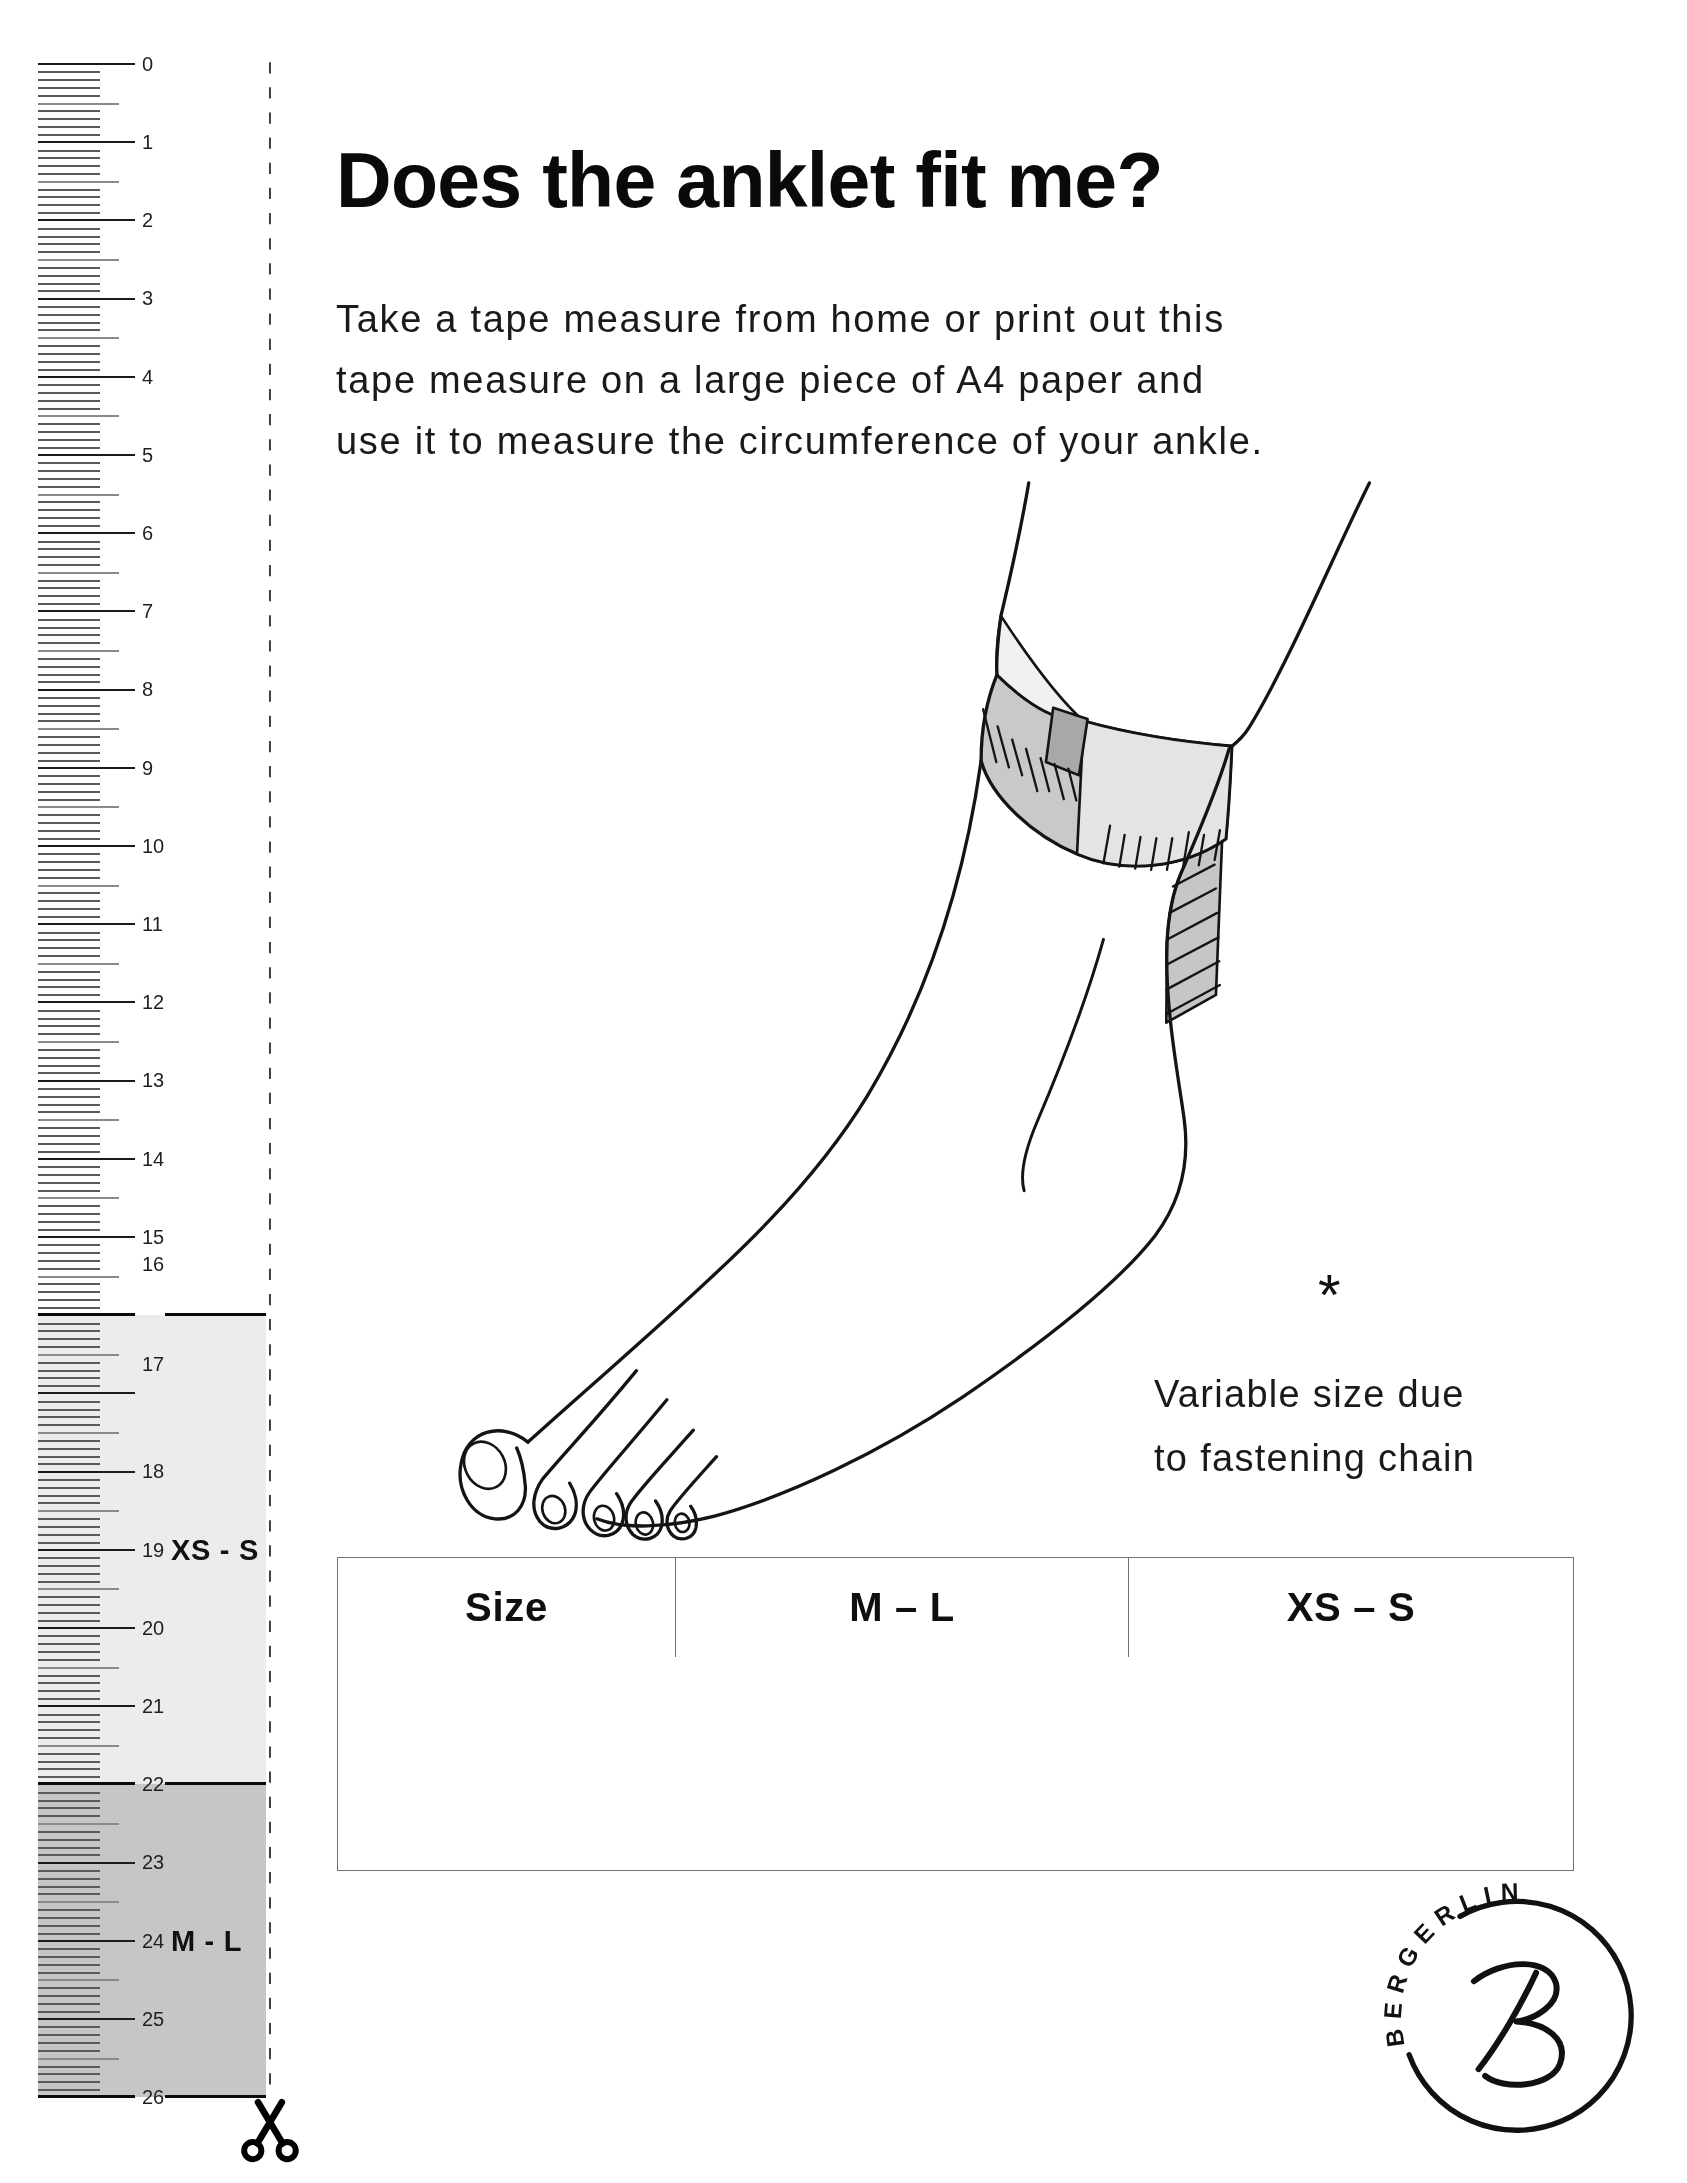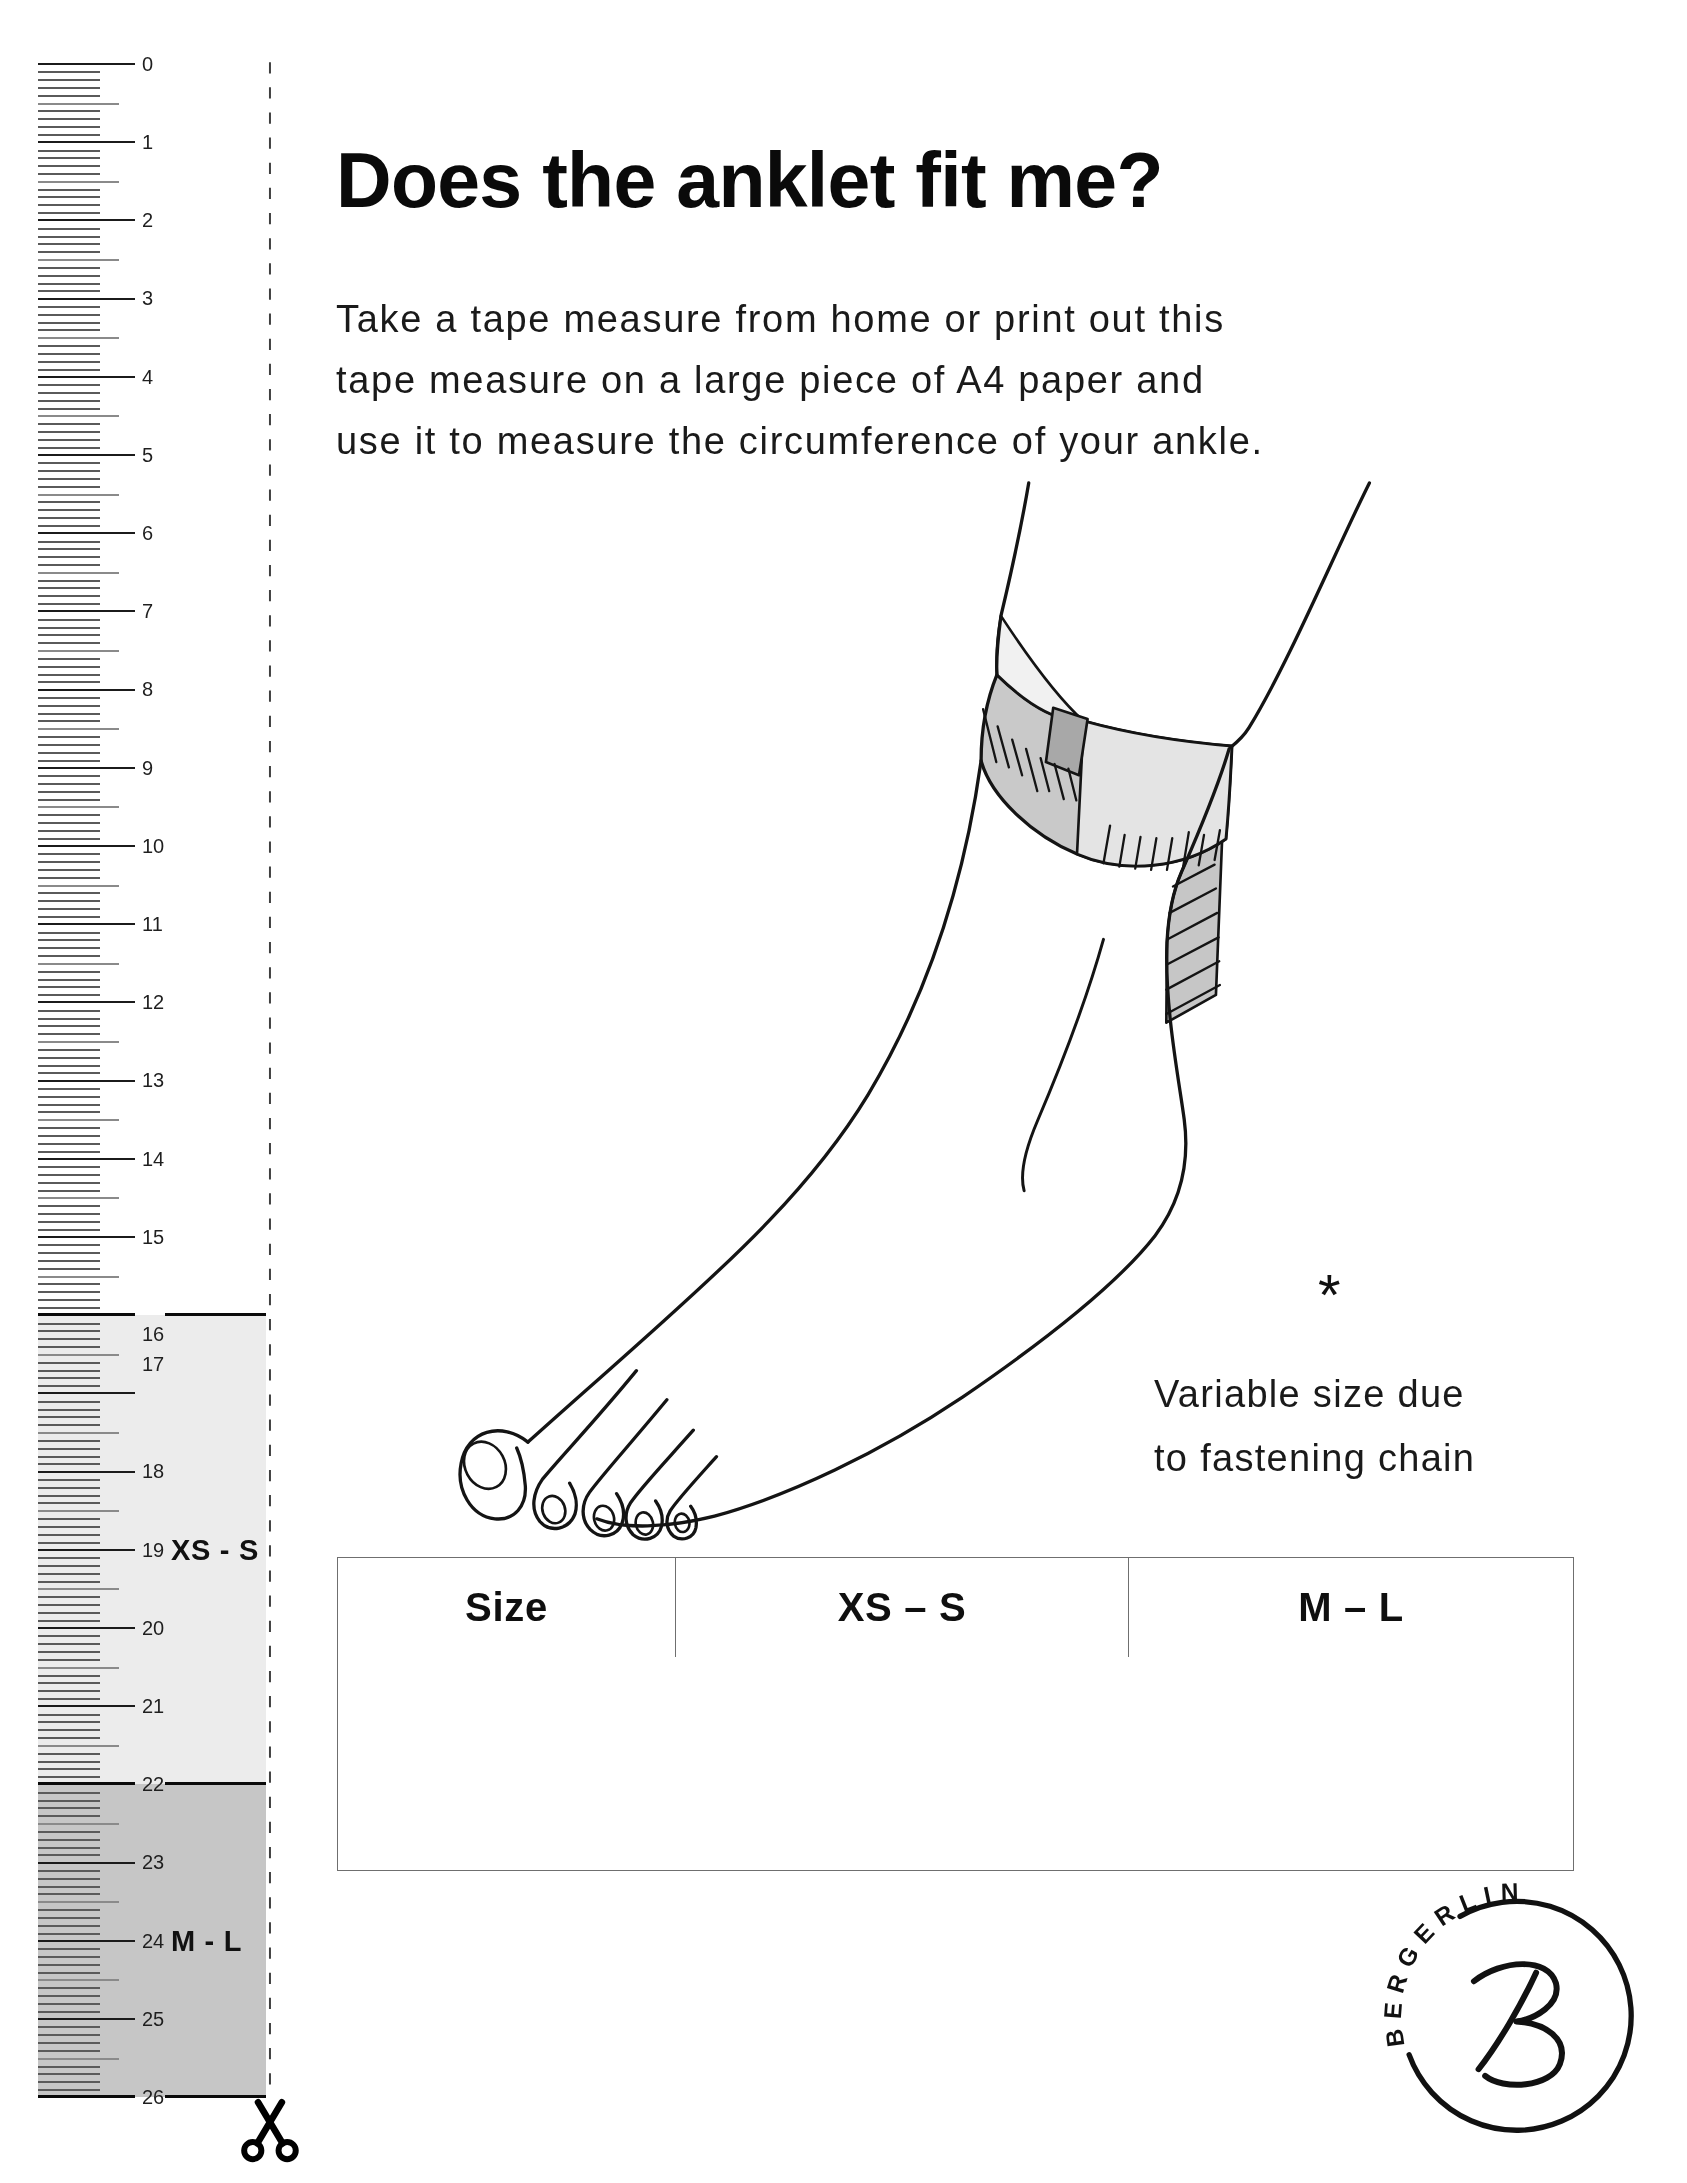--- a/index.html
+++ b/index.html
@@ -220,21 +220,21 @@
     <div class="tick mm" style="top: 1252px; left: 38px; width: 62px;"></div>
     <div class="tick mm" style="top: 1260px; left: 38px; width: 62px;"></div>
     <div class="tick mm" style="top: 1268px; left: 38px; width: 62px;"></div>
     <div class="tick half" style="top: 1276px; left: 38px; width: 81px;"></div>
     <div class="tick mm" style="top: 1283px; left: 38px; width: 62px;"></div>
     <div class="tick mm" style="top: 1291px; left: 38px; width: 62px;"></div>
     <div class="tick mm" style="top: 1299px; left: 38px; width: 62px;"></div>
     <div class="tick mm" style="top: 1307px; left: 38px; width: 62px;"></div>
     <div class="hseg" style="top: 1313px; left: 38px; width: 97px;"></div>
     <div class="hseg" style="top: 1313px; left: 165px; width: 101px;"></div>
-    <div class="cmlab" style="top: 1322px;">16</div>
+    <div class="cmlab" style="top: 1252px;">16</div>
     <div class="tick mm" style="top: 1323px; left: 38px; width: 62px;"></div>
     <div class="tick mm" style="top: 1330px; left: 38px; width: 62px;"></div>
     <div class="tick mm" style="top: 1338px; left: 38px; width: 62px;"></div>
     <div class="tick mm" style="top: 1346px; left: 38px; width: 62px;"></div>
     <div class="tick half" style="top: 1354px; left: 38px; width: 81px;"></div>
     <div class="tick mm" style="top: 1362px; left: 38px; width: 62px;"></div>
     <div class="tick mm" style="top: 1370px; left: 38px; width: 62px;"></div>
     <div class="tick mm" style="top: 1377px; left: 38px; width: 62px;"></div>
     <div class="tick mm" style="top: 1385px; left: 38px; width: 62px;"></div>
     <div class="tick cm" style="top: 1392px; left: 38px; width: 97px;"></div>
@@ -451,16 +451,16 @@
 </div>
 
 <div id="note-marker">*</div>
 <div id="note">
   <div>Variable size due</div>
   <div>to fastening chain</div>
 </div>
 
 <div id="size-table">
   <div class="cell head c1">Size</div>
+  <div class="cell head c3">M – L</div>
   <div class="cell head c2">XS – S</div>
-  <div class="cell head c3">M – L</div>
 </div>
 
 
 </body></html>

